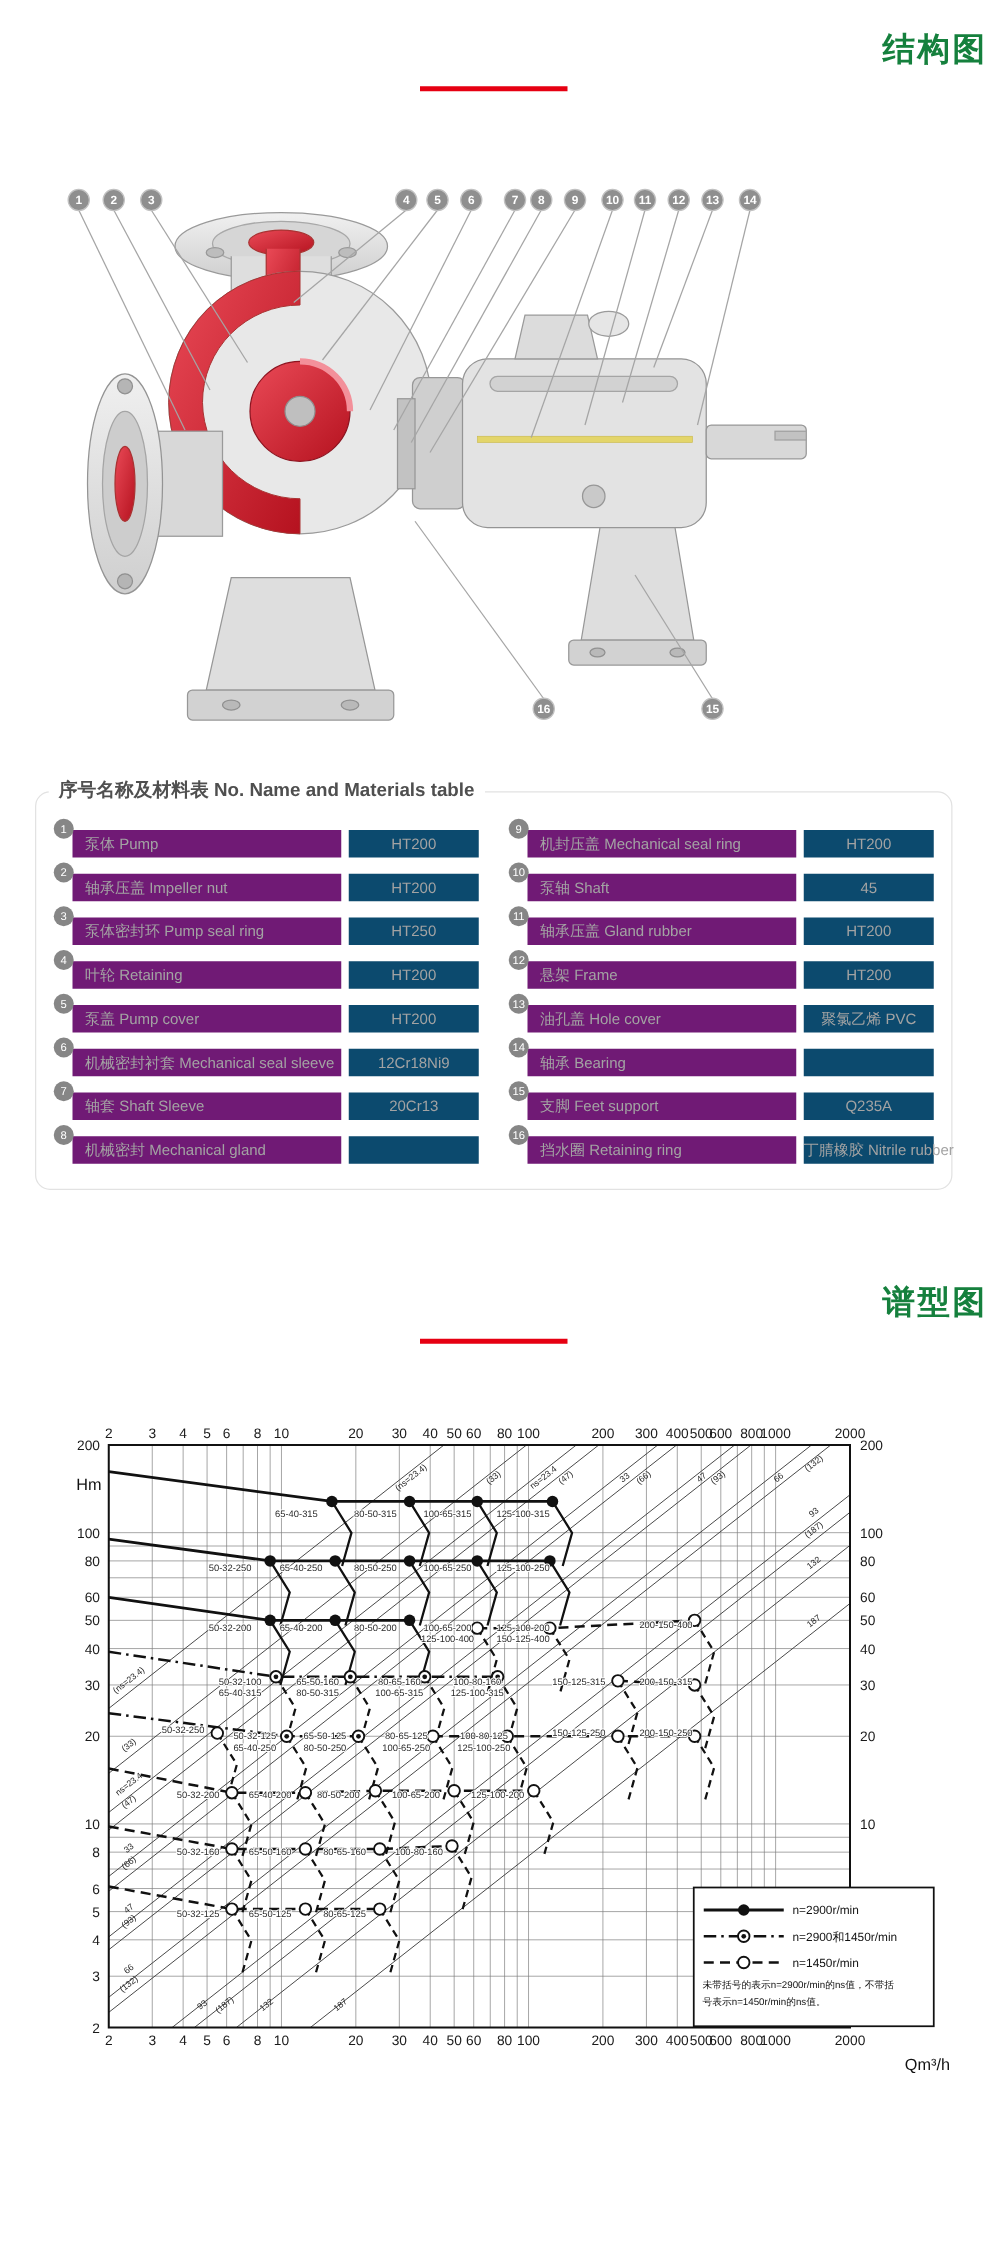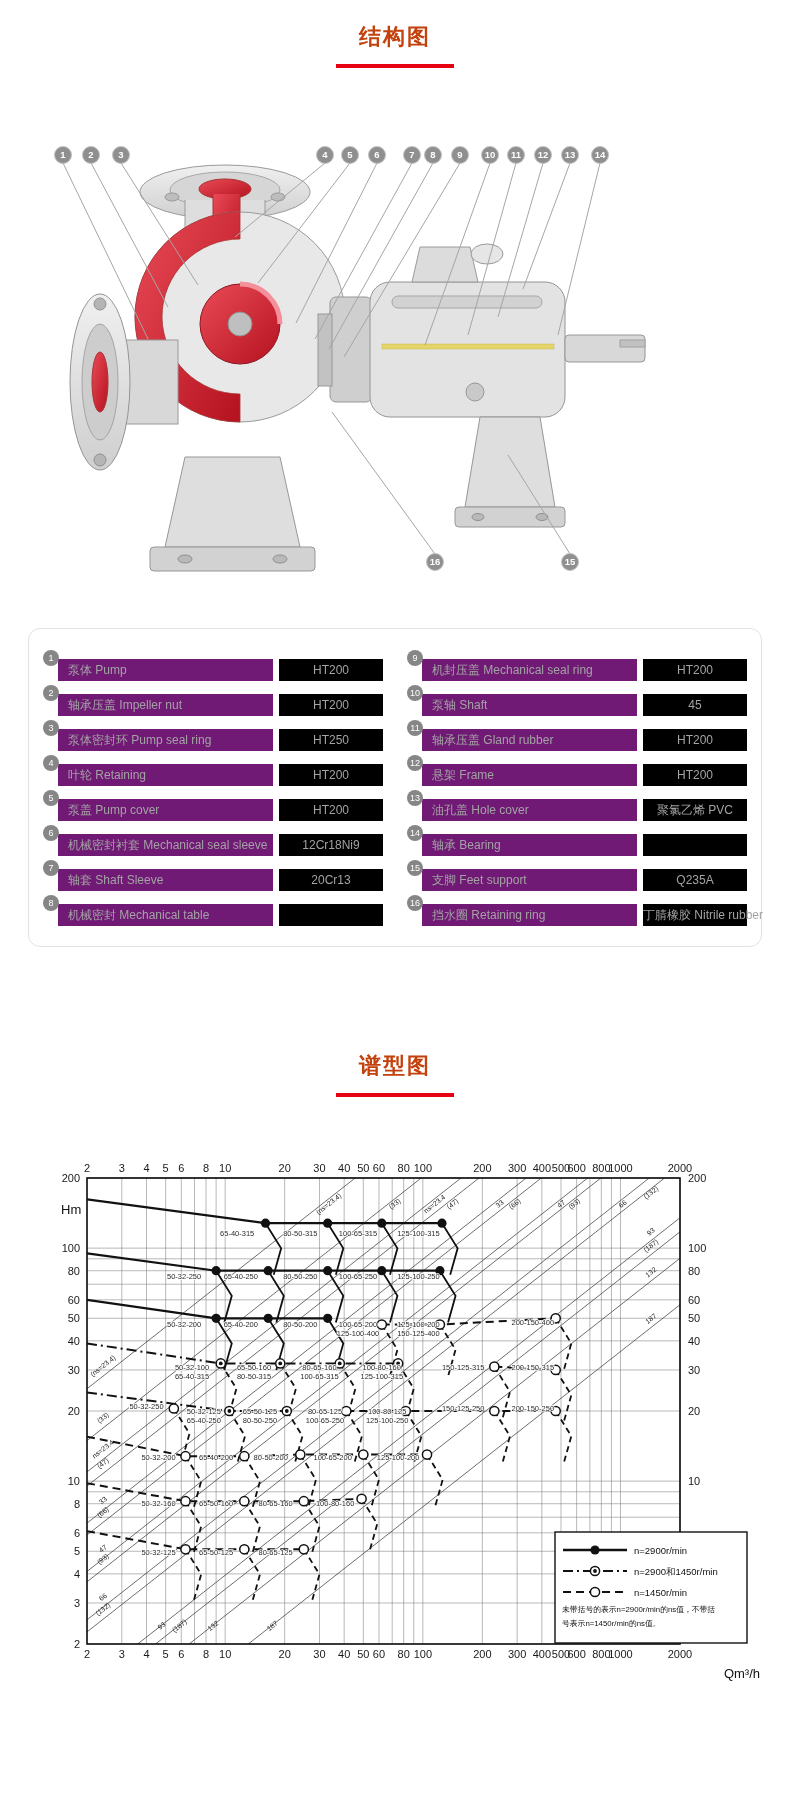--- a/index.html
+++ b/index.html
@@ -1,29 +1,29 @@
 <!DOCTYPE html>
 <html><head>
 <meta charset="utf-8">
 <style>
   html,body{margin:0;padding:0;background:#ffffff;}
   body{font-family:"Liberation Sans","DejaVu Sans",sans-serif;width:790px;}
   .page{width:790px;overflow:hidden;background:#fff;}
-  .sec-title{margin:22px 0 0 0;text-align:center;font-size:22px;font-weight:bold;color:#c2410c;letter-spacing:2px;}
+  .sec-title{margin:22px 0 0 0;text-align:right;font-size:26px;font-weight:bold;color:#15803d;letter-spacing:2px;}
   .red-bar{width:118px;height:4px;background:#e60012;margin:12px auto 0 auto;}
   #pump-svg{display:block;margin-top:14px;}
   .table-card{position:relative;margin:46px 28px 0 28px;border:1px solid #e2e2e2;border-radius:12px;padding:30px 14px 20px 14px;}
   .table-title{position:absolute;top:-11px;left:10px;background:#fff;padding:0 8px;font-size:15px;font-weight:bold;color:#4f4f4f;}
   .cols{display:flex;gap:24px;}
   .tcol{flex:1;display:flex;flex-direction:column;gap:13px;}
   .trow{position:relative;display:flex;gap:6px;margin-left:15px;}
   .badge{position:absolute;left:-15px;top:-9px;width:16px;height:16px;border-radius:50%;background:#868686;color:#fff;font-size:9px;line-height:16px;text-align:center;z-index:2;}
   .nbar{flex:1;background:#701a75;height:22px;line-height:22px;font-size:12px;color:#a3a3a3;padding-left:10px;white-space:nowrap;overflow:hidden;}
-  .mbar{width:104px;background:#000000;height:22px;line-height:22px;font-size:12px;color:#a3a3a3;text-align:center;white-space:nowrap;}
-  .spectrum-title{margin-top:104px;}
+  .mbar{width:104px;background:#0c4a6e;height:22px;line-height:22px;font-size:12px;color:#a3a3a3;text-align:center;white-space:nowrap;}
+  .spectrum-title{margin-top:72px;}
   #chart-svg{display:block;margin-top:28px;}
 </style>
 </head>
 <body>
 
 <div class="page">
 
   <h1 class="sec-title">结构图</h1>
   <div class="red-bar"></div>
 
@@ -130,20 +130,24 @@
         <line x1="435" y1="472" x2="332" y2="330" stroke="#a5a5a5" stroke-width="1"></line>
         <circle cx="435" cy="480" r="8.5" fill="#8f8f8f" stroke="#c2c2c2"></circle>
         <text x="435" y="483.2" text-anchor="middle" font-size="9.5" fill="#ffffff" font-weight="bold">16</text>
         <line x1="570" y1="472" x2="508" y2="373" stroke="#a5a5a5" stroke-width="1"></line>
         <circle cx="570" cy="480" r="8.5" fill="#8f8f8f" stroke="#c2c2c2"></circle>
         <text x="570" y="483.2" text-anchor="middle" font-size="9.5" fill="#ffffff" font-weight="bold">15</text>
       </g>
   </svg>
 
   <section class="table-card">
+    <div class="table-title">
+      <span>序号名称及材料表</span>
+      <span>No. Name and Materials table</span>
+    </div>
     <div class="cols">
       <div class="tcol" id="col-left">
           <div class="trow">
             <span class="badge">1</span>
             <span class="nbar">泵体 Pump</span>
             <span class="mbar">HT200</span>
           </div>
           <div class="trow">
             <span class="badge">2</span>
             <span class="nbar">轴承压盖 Impeller nut</span>
@@ -169,21 +173,21 @@
             <span class="nbar">机械密封衬套 Mechanical seal sleeve</span>
             <span class="mbar">12Cr18Ni9</span>
           </div>
           <div class="trow">
             <span class="badge">7</span>
             <span class="nbar">轴套 Shaft Sleeve</span>
             <span class="mbar">20Cr13</span>
           </div>
           <div class="trow">
             <span class="badge">8</span>
-            <span class="nbar">机械密封 Mechanical table</span>
+            <span class="nbar">机械密封 Mechanical gland</span>
             <span class="mbar"></span>
           </div>
         </div>
       <div class="tcol" id="col-right">
           <div class="trow">
             <span class="badge">9</span>
             <span class="nbar">机封压盖 Mechanical seal ring</span>
             <span class="mbar">HT200</span>
           </div>
           <div class="trow">

